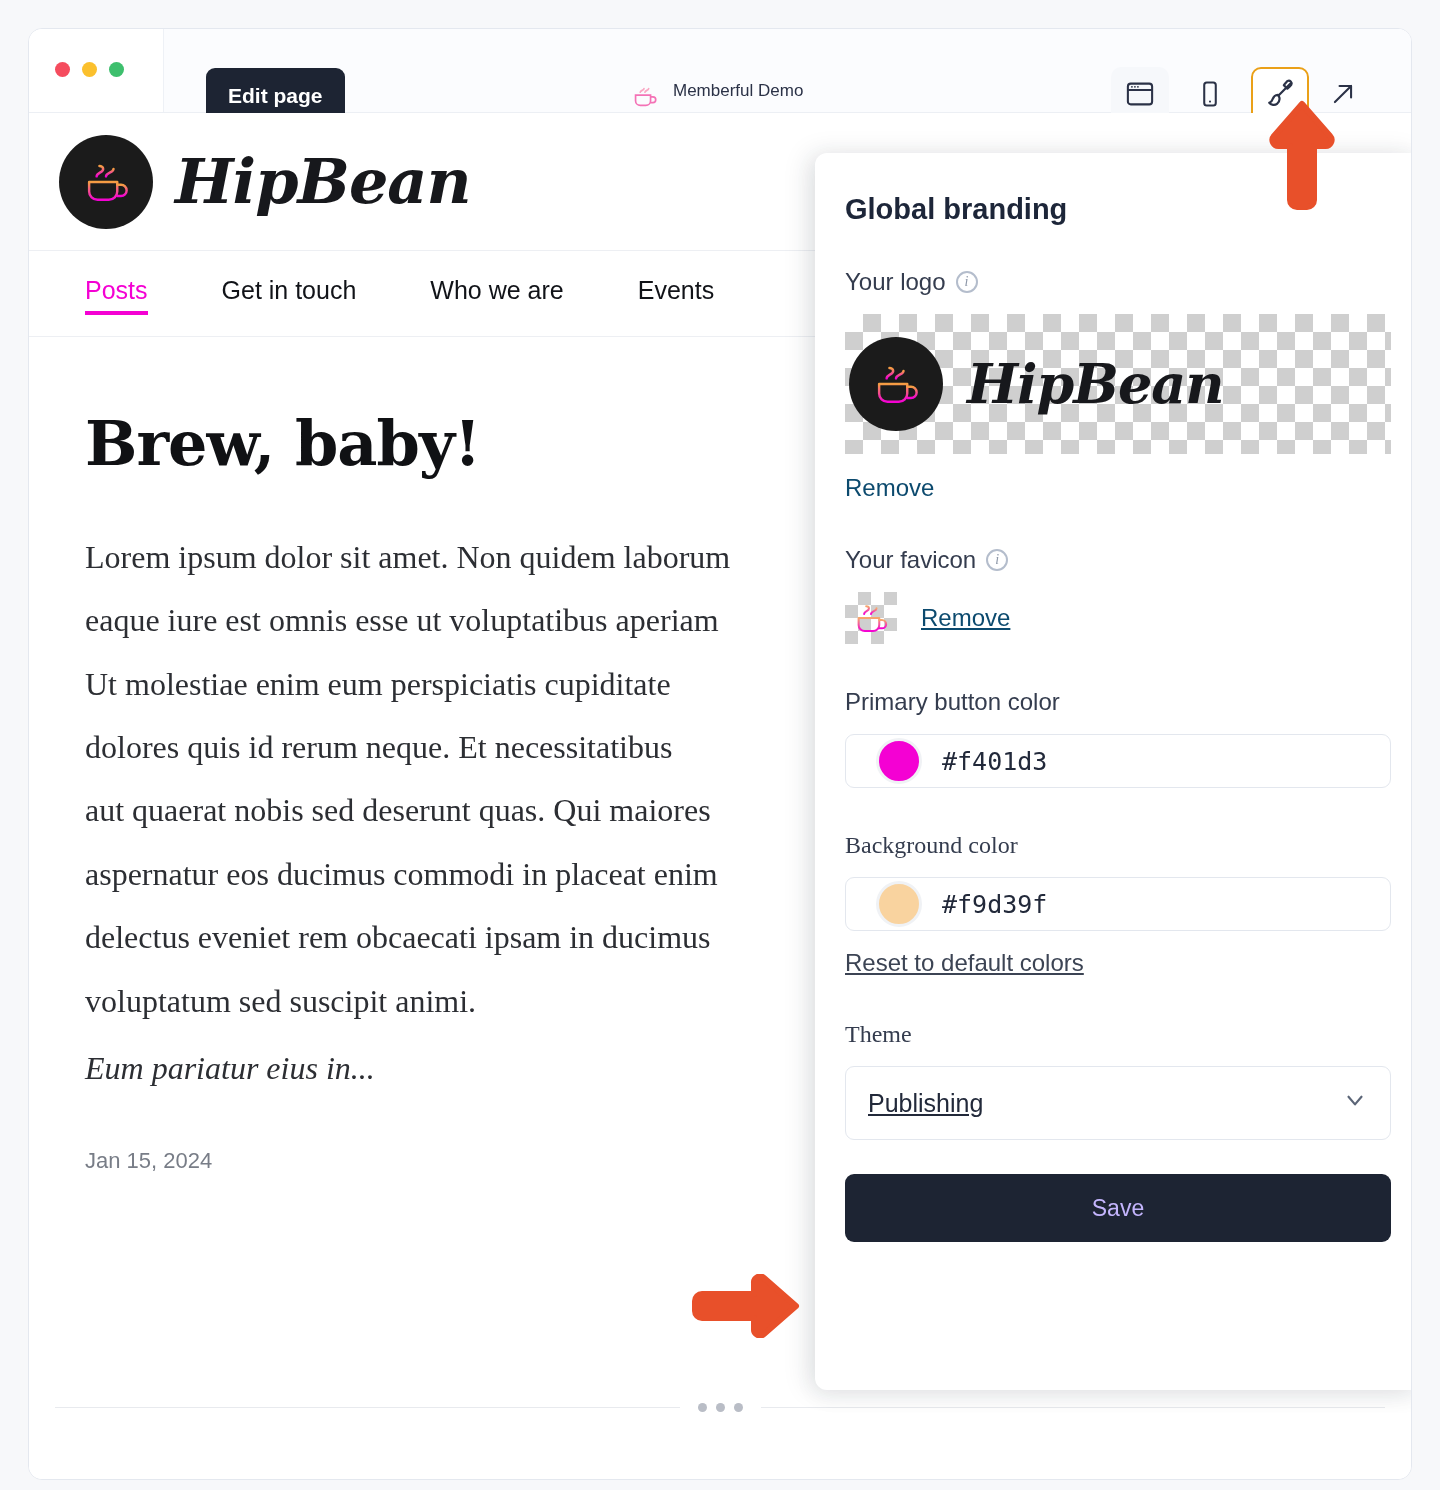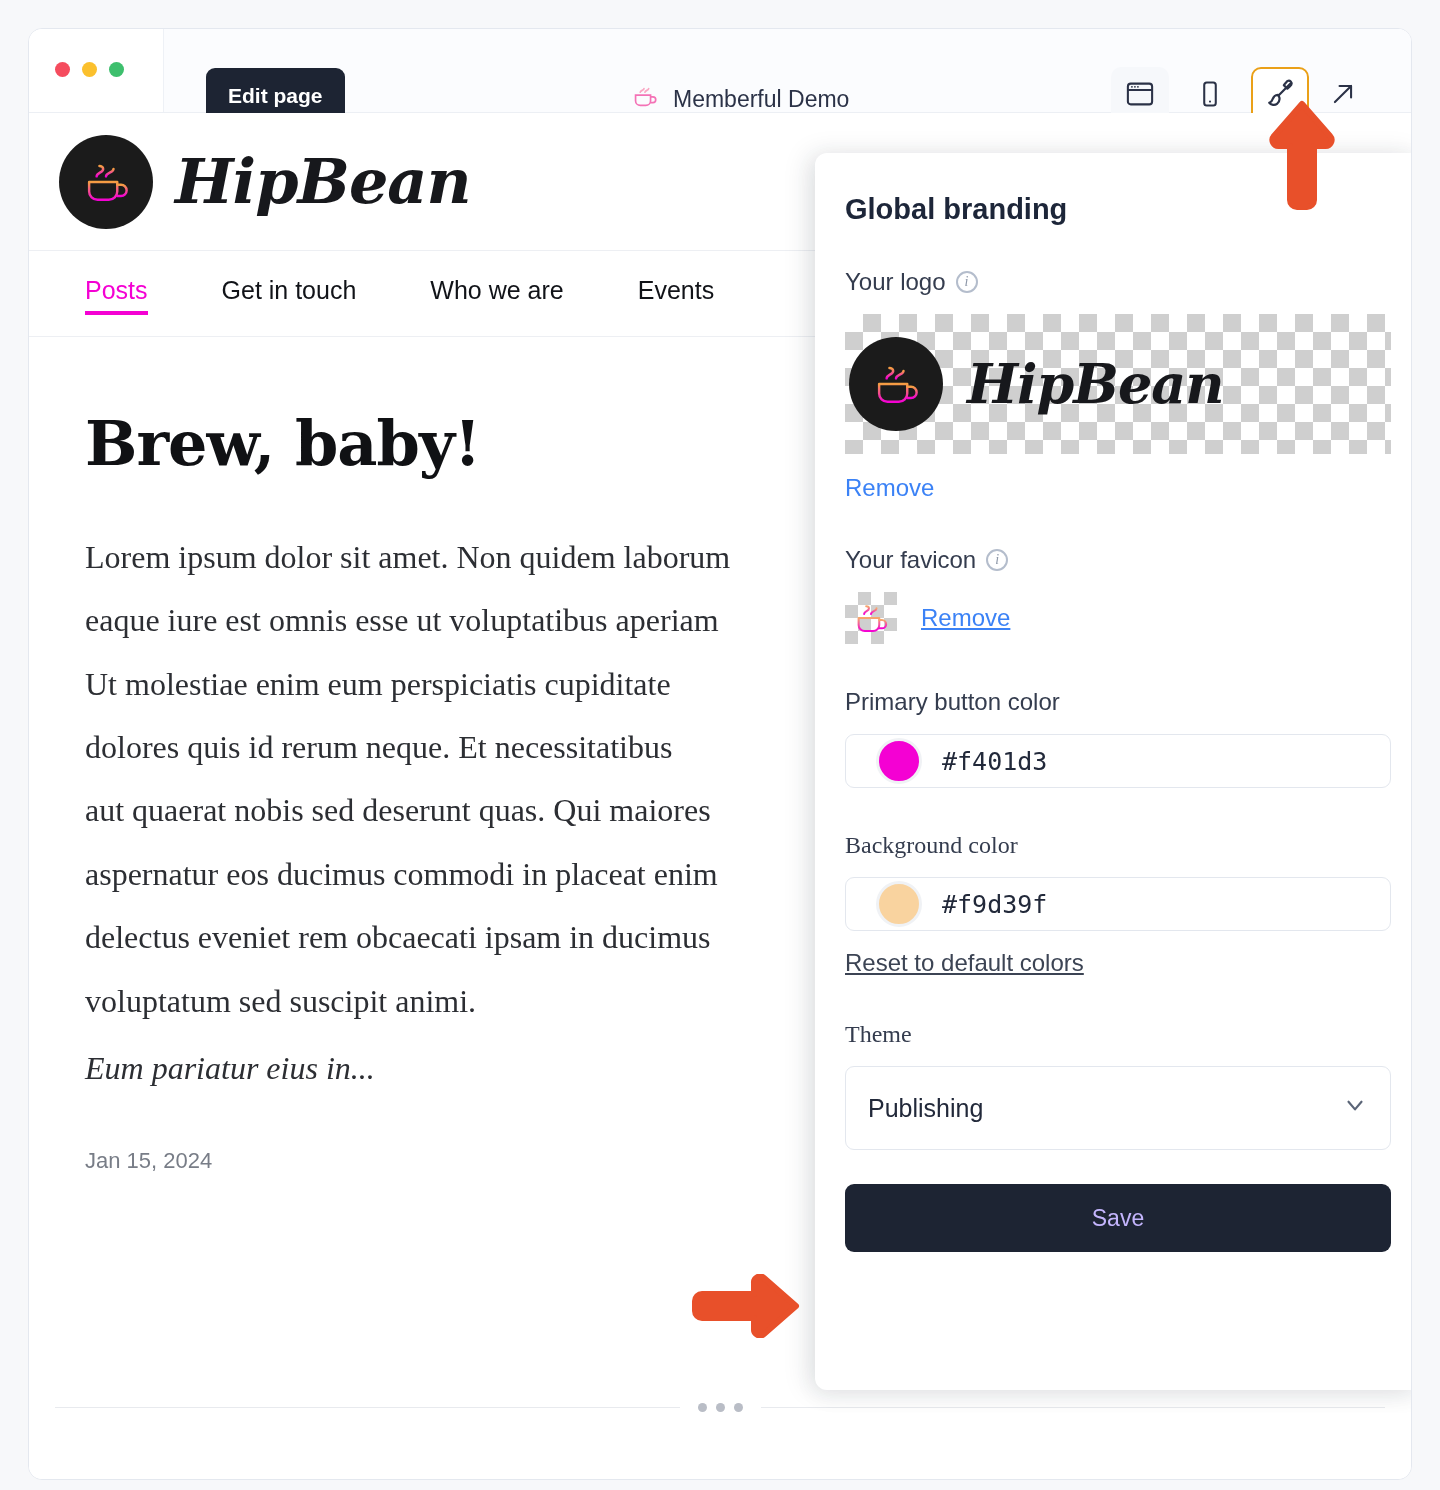--- a/index.html
+++ b/index.html
@@ -71,23 +71,22 @@
     display: flex;
     align-items: center;
     cursor: pointer;
   }
 
   .site-title {
     position: absolute;
     left: 600px;
     top: 52px;
     display: flex;
-    align-items: center;
     gap: 14px;
-    font-size: 23px;
+    font-size: 17px;
     color: #2b3247;
   }
 
   .tb-actions {
     position: absolute;
     right: 46px;
     top: 38px;
     display: flex;
     align-items: center;
     gap: 12px;
@@ -257,21 +256,21 @@
     gap: 24px;
     padding-left: 4px;
     overflow: hidden;
   }
   .logo-preview .brand-word { font-size: 54px; }
 
   .remove-link {
     display: inline-block;
     margin-top: 20px;
     font-size: 24px;
-    color: #3b82f6;
+    color: #0c4a6e;
     cursor: pointer;
   }
   .remove-link.underlined { text-decoration: underline; }
 
   .favicon-row {
     display: flex;
     align-items: center;
     gap: 24px;
   }
   .favicon-box {
@@ -309,30 +308,31 @@
     display: inline-block;
     margin-top: 18px;
     font-size: 24px;
     color: #3c4454;
     text-decoration: underline;
     cursor: pointer;
   }
 
   .select-box {
     width: 546px;
-    height: 84px;
+    height: 74px;
     border: 1px solid #e3e7ee;
     border-radius: 9px;
     display: flex;
     align-items: center;
     justify-content: space-between;
     padding: 0 22px;
     font-size: 25px;
     color: #22293a;
     cursor: pointer;
+    text-decoration: underline;
   }
 
   .save-btn {
     width: 546px;
     height: 68px;
     background: #1d2433;
     color: #c4b5fd;
     border: none;
     border-radius: 9px;
     font-size: 23px;

